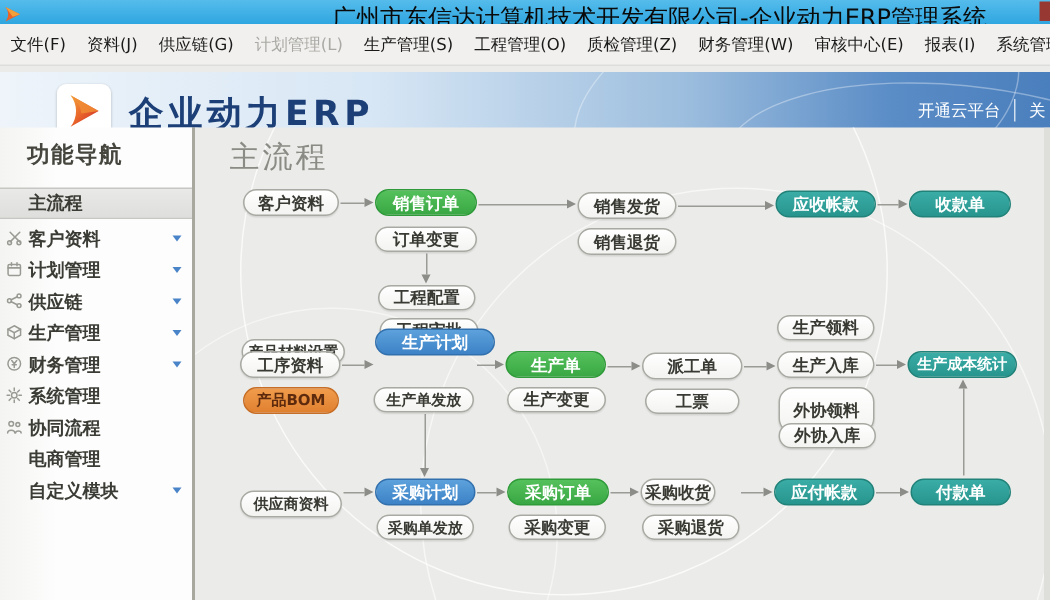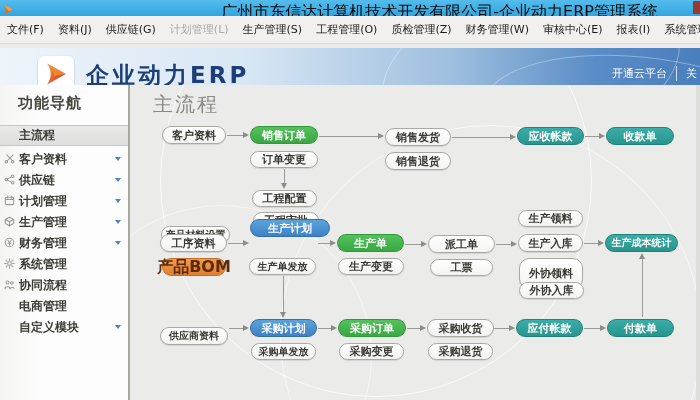--- a/index.html
+++ b/index.html
@@ -128,37 +128,37 @@
               <line x1="3" y1="2" x2="10" y2="9"></line>
               <line x1="10" y1="2" x2="3" y2="9"></line>
               <circle cx="2.6" cy="9.6" r="1.4"></circle>
               <circle cx="9.4" cy="9.6" r="1.4"></circle>
             </svg></span>
           <span>客户资料</span>
           <span class="nav-arrow"></span>
         </div>
         <div class="nav-item">
           <span class="nav-ico"><svg width="11" height="11" viewBox="0 0 12 12" fill="none" stroke="#9a9a94" stroke-width="1.1" stroke-linecap="round">
+              <rect x="1.5" y="2.5" width="9" height="8" rx="1"></rect>
+              <line x1="1.5" y1="5" x2="10.5" y2="5"></line>
+              <line x1="4" y1="1.2" x2="4" y2="3.5"></line>
+              <line x1="8" y1="1.2" x2="8" y2="3.5"></line>
+            </svg></span>
+          <span>计划管理</span>
+          <span class="nav-arrow"></span>
+        </div>
+        <div class="nav-item">
+          <span class="nav-ico"><svg width="11" height="11" viewBox="0 0 12 12" fill="none" stroke="#9a9a94" stroke-width="1.1" stroke-linecap="round">
               <circle cx="2.5" cy="6" r="1.4"></circle>
               <circle cx="9.5" cy="2.5" r="1.4"></circle>
               <circle cx="9.5" cy="9.5" r="1.4"></circle>
               <line x1="3.8" y1="5.3" x2="8.2" y2="3.1"></line>
               <line x1="3.8" y1="6.7" x2="8.2" y2="8.9"></line>
             </svg></span>
           <span>供应链</span>
-          <span class="nav-arrow"></span>
-        </div>
-        <div class="nav-item">
-          <span class="nav-ico"><svg width="11" height="11" viewBox="0 0 12 12" fill="none" stroke="#9a9a94" stroke-width="1.1" stroke-linecap="round">
-              <rect x="1.5" y="2.5" width="9" height="8" rx="1"></rect>
-              <line x1="1.5" y1="5" x2="10.5" y2="5"></line>
-              <line x1="4" y1="1.2" x2="4" y2="3.5"></line>
-              <line x1="8" y1="1.2" x2="8" y2="3.5"></line>
-            </svg></span>
-          <span>计划管理</span>
           <span class="nav-arrow"></span>
         </div>
         <div class="nav-item">
           <span class="nav-ico"><svg width="11" height="11" viewBox="0 0 12 12" fill="none" stroke="#9a9a94" stroke-width="1.1" stroke-linecap="round">
               <path d="M6 1.3 L10.6 3.8 L10.6 8.2 L6 10.7 L1.4 8.2 L1.4 3.8 Z"></path>
               <path d="M1.4 3.8 L6 6.3 L10.6 3.8"></path>
               <line x1="6" y1="6.3" x2="6" y2="10.7"></line>
             </svg></span>
           <span>生产管理</span>
           <span class="nav-arrow"></span>
@@ -208,36 +208,36 @@
         <div class="node plain" style="left: 255px; top: 43px; width: 66px; height: 18px;">销售发货</div>
         <div class="node plain" style="left: 255px; top: 67px; width: 66px; height: 18px;">销售退货</div>
         <div class="node teal" style="left: 387px; top: 42px; width: 67px; height: 18px;">应收帐款</div>
         <div class="node teal" style="left: 476px; top: 42px; width: 68px; height: 18px;">收款单</div>
         <div class="node plain" style="left: 31px; top: 105px; width: 69px; height: 17px; font-size: 10px; margin-top: 36px;">产品材料设置</div>
         <div class="node plain" style="left: 122px; top: 105px; width: 65px; height: 17px;">工程配置</div>
         <div class="node plain" style="left: 123px; top: 127px; width: 66px; height: 17px;">工程审批</div>
         <div class="node plain" style="left: 30px; top: 149px; width: 67px; height: 18px;">工序资料</div>
         <div class="node blue" style="left: 120px; top: 134px; width: 80px; height: 18px;">生产计划</div>
         <div class="node green" style="left: 207px; top: 149px; width: 67px; height: 18px;">生产单</div>
-        <div class="node orange" style="left: 32px; top: 173px; width: 64px; height: 18px; font-size: 16px;">产品BOM</div>
+        <div class="node orange" style="left: 32px; top: 173px; width: 64px; height: 18px; font-size: 10px;">产品BOM</div>
         <div class="node plain" style="left: 119px; top: 173px; width: 67px; height: 17px; font-size: 10px;">生产单发放</div>
         <div class="node plain" style="left: 208px; top: 173px; width: 66px; height: 17px;">生产变更</div>
         <div class="node plain" style="left: 298px; top: 150px; width: 67px; height: 18px;">派工单</div>
         <div class="node plain" style="left: 300px; top: 174px; width: 63px; height: 17px;">工票</div>
         <div class="node plain" style="left: 388px; top: 125px; width: 65px; height: 17px;">生产领料</div>
         <div class="node plain" style="left: 388px; top: 149px; width: 65px; height: 18px;">生产入库</div>
         <div class="node plain" style="left: 389px; top: 173px; width: 64px; height: 31px;">外协领料</div>
         <div class="node plain" style="left: 389px; top: 197px; width: 65px; height: 17px; text-align: right;">外协入库</div>
         <div class="node teal" style="left: 475px; top: 149px; width: 73px; height: 18px; font-size: 10px;">生产成本统计</div>
         <div class="node plain" style="left: 30px; top: 242px; width: 68px; height: 18px; font-size: 10px;">供应商资料</div>
         <div class="node blue" style="left: 120px; top: 234px; width: 67px; height: 18px;">采购计划</div>
         <div class="node green" style="left: 208px; top: 234px; width: 68px; height: 18px;">采购订单</div>
         <div class="node plain" style="left: 121px; top: 258px; width: 65px; height: 17px; font-size: 10px;">采购单发放</div>
         <div class="node plain" style="left: 209px; top: 258px; width: 65px; height: 17px;">采购变更</div>
-        <div class="node plain" style="left: 297px; top: 234px; width: 67px; height: 18px;">采购收货</div>
+        <div class="node plain" style="left: 297px; top: 234px; width: 50px; height: 18px;">采购收货</div>
         <div class="node plain" style="left: 298px; top: 258px; width: 65px; height: 17px;">采购退货</div>
         <div class="node teal" style="left: 386px; top: 234px; width: 67px; height: 18px;">应付帐款</div>
         <div class="node teal" style="left: 477px; top: 234px; width: 67px; height: 18px;">付款单</div>
         <div class="eline" style="left: 97px; top: 50px; width: 16px; height: 1px;"></div>
         <div class="ehead" style="left: 113px; top: 47px; border-top: 3px solid transparent; border-bottom: 3px solid transparent; border-left: 6px solid rgb(140, 140, 136);"></div>
         <div class="eline" style="left: 189px; top: 51px; width: 59px; height: 1px;"></div>
         <div class="ehead" style="left: 248px; top: 48px; border-top: 3px solid transparent; border-bottom: 3px solid transparent; border-left: 6px solid rgb(140, 140, 136);"></div>
         <div class="eline" style="left: 322px; top: 52px; width: 58px; height: 1px;"></div>
         <div class="ehead" style="left: 380px; top: 49px; border-top: 3px solid transparent; border-bottom: 3px solid transparent; border-left: 6px solid rgb(140, 140, 136);"></div>
         <div class="eline" style="left: 455px; top: 51px; width: 14px; height: 1px;"></div>

